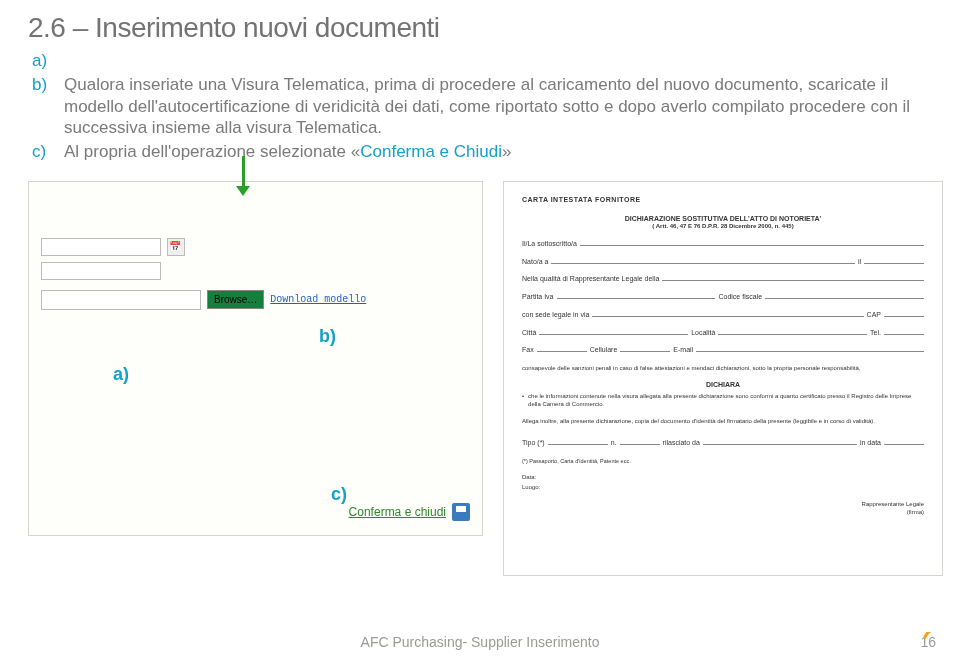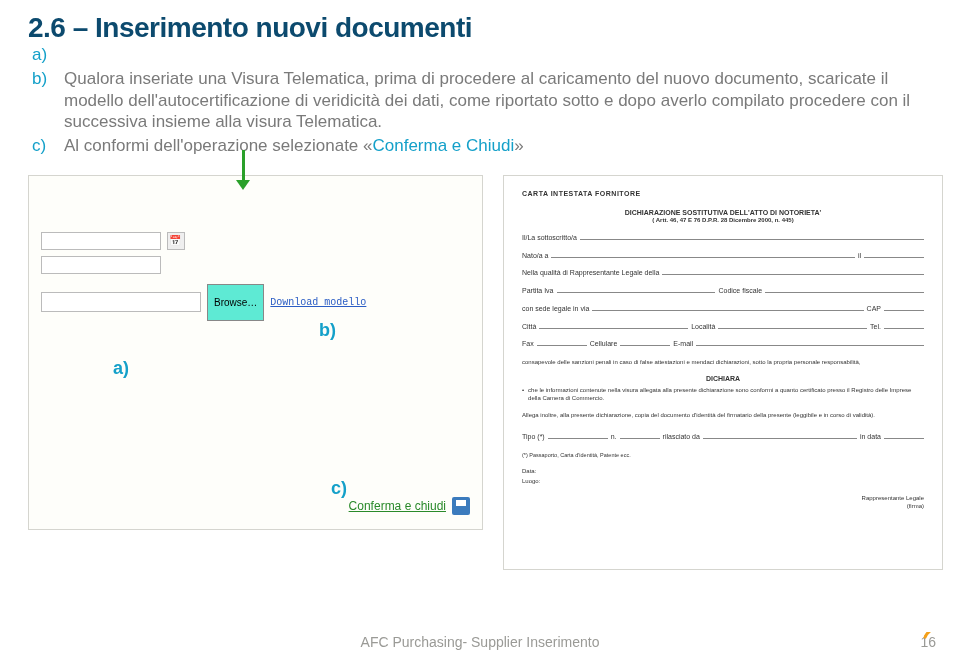--- a/index.html
+++ b/index.html
@@ -8,24 +8,25 @@
       height: 660px;
       font-family: "Helvetica Neue", Arial, sans-serif;
       background: #fff;
       position: relative;
       overflow: hidden;
     }
     .slide {
       padding: 12px 28px 0 28px;
     }
     .heading {
-      color: #0c4a6e;
+      color: #737373;
       font-size: 28px;
-      font-weight: 700;
+      font-weight: 400;
       letter-spacing: -0.5px;
+      margin-bottom: 6px;
     }
     .list {
       list-style: none;
       padding-left: 4px;
     }
     .list li {
       display: flex;
       gap: 14px;
       color: #7a7a7a;
       font-size: 17px;
@@ -75,23 +76,23 @@
       color: #a33;
     }
     .file-row { display: flex; align-items: center; gap: 6px; margin-top: 10px;}
     .file-input {
       border: 1px solid #bbb;
       height: 20px; width: 160px;
       background: #fff;
     }
     .browse-btn {
       border: 1px solid #888;
-      background: #5eead4;
-      font-size: 10px;
-      padding: 12px 6px;
+      background: #15803d;
+      font-size: 10px;
+      padding: 3px 6px;
       cursor: pointer;
     }
     .dl-link {
       color: #2a5cc4;
       font-size: 10px;
       text-decoration: underline;
       cursor: pointer;
       font-family: Liberation Mono, monospace;
     }
     .hint {
@@ -216,21 +217,21 @@
     <li>
       <span class="bullet">a)</span>
     </li>
     <li>
       <span class="bullet">b)</span>
       <span>Qualora inseriate una Visura Telematica, prima di procedere al caricamento del nuovo documento, scaricate il modello dell'autocertificazione di veridicità dei dati, come riportato sotto e dopo averlo compilato procedere con il successiva insieme alla visura Telematica.</span>
     </li>
     <li>
       <span class="bullet">c)</span>
       <span>
-        <span>Al conformi dell'operazione selezionate «</span><span class="hl">Conferma e Chiudi</span><span>»</span>
+        <span>Al propria dell'operazione selezionate «</span><span class="hl">Conferma e Chiudi</span><span>»</span>
       </span>
     </li>
   </ul>
 
   <div class="content-panels">
     <div class="left-panel">
       <div class="arrow">
         <div class="shaft"></div>
           <div class="head"></div>
       </div>

